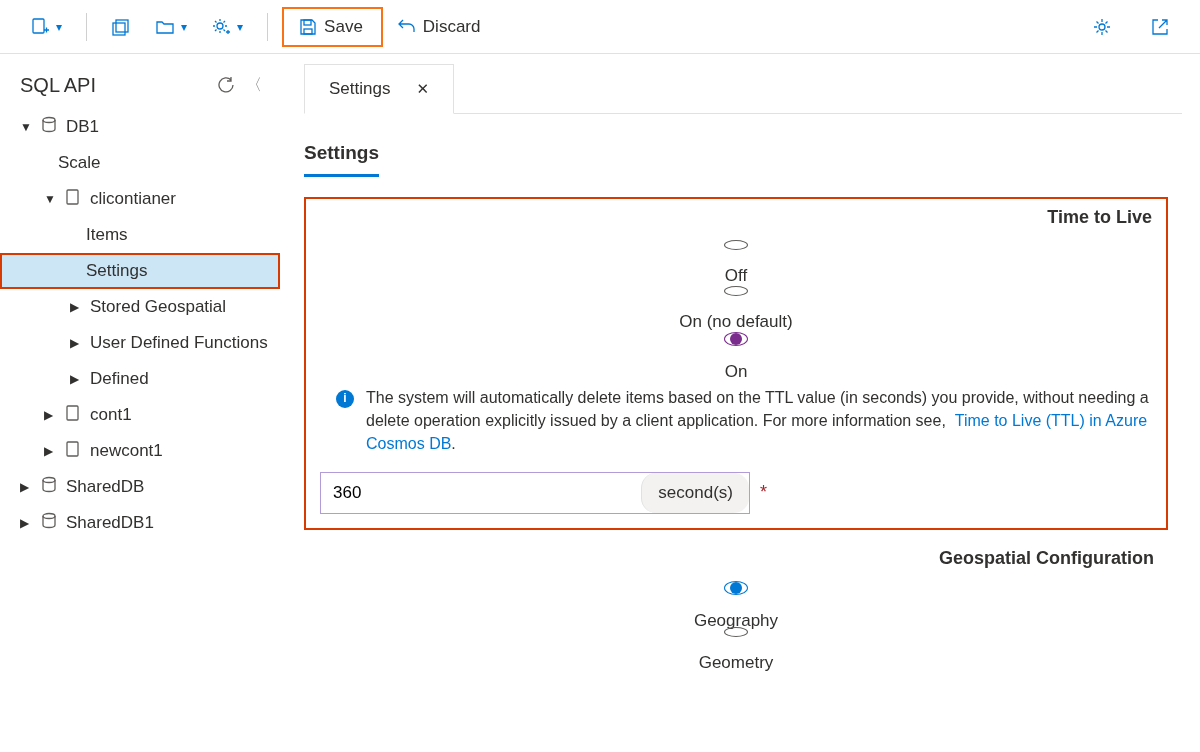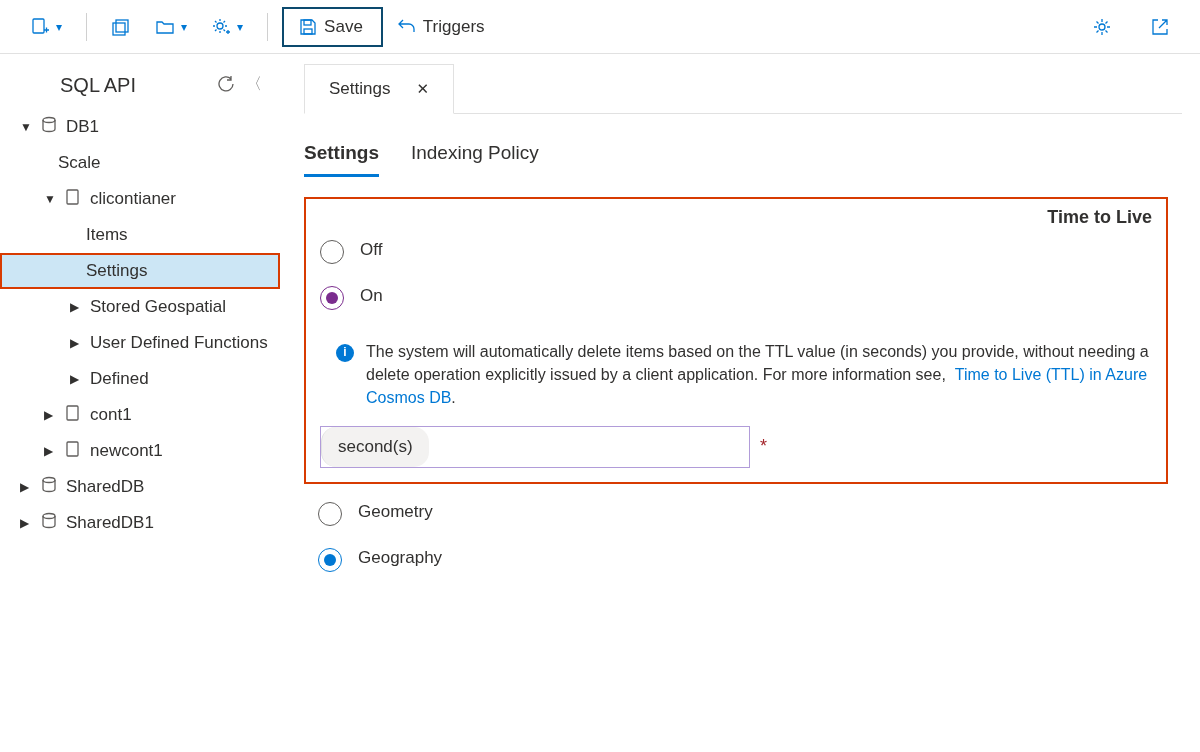--- a/index.html
+++ b/index.html
@@ -4,29 +4,29 @@
 <style>
   * { box-sizing: border-box; margin: 0; padding: 0; font-family: "Segoe UI", -apple-system, sans-serif; }
   body { width: 1200px; height: 752px; background: #fff; color: #323130; overflow: hidden; }
 
   
   .toolbar { height: 54px; border-bottom: 1px solid #e1e1e1; display: flex; align-items: center; padding: 0 20px; }
   .toolbar-left { display: flex; align-items: center; gap: 4px; }
   .tool-btn { display: inline-flex; align-items: center; gap: 6px; padding: 6px 10px; color: #0078d4; background: none; border: none; cursor: pointer; font-size: 15px; }
   .tool-btn .label { color: #323130; font-size: 17px; }
   .vsep { width: 1px; height: 28px; background: #d0d0d0; margin: 0 10px; }
-  .save-box { border: 2px solid #0c4a6e; padding: 2px 8px 2px 4px; display: inline-flex; align-items: center; }
+  .save-box { border: 2px solid #f97316; padding: 2px 8px 2px 4px; display: inline-flex; align-items: center; }
   .toolbar-right { margin-left: auto; display: flex; gap: 18px; }
   .chev { font-size: 12px; color: #0078d4; }
 
   .workspace { display: flex; height: calc(752px - 54px); }
 
   
   .sidebar { width: 280px; padding-top: 10px; }
-  .sidebar-header { display: flex; align-items: flex-start; justify-content: space-between; padding: 10px 18px 12px 20px; margin-left: 40px; }
+  .sidebar-header { display: flex; align-items: center; justify-content: space-between; padding: 10px 18px 12px 20px; }
   .sidebar-title { font-size: 20px; color: #323130; }
   .sidebar-hdr-icons { display: flex; gap: 12px; color: #605e5c; }
   .tree { font-size: 17px; }
   .tree-row { display: flex; align-items: center; height: 36px; padding-left: 20px; cursor: pointer; }
   .tree-row.l1 { padding-left: 20px; }
   .tree-row.l2 { padding-left: 58px; text-align: center; }
   .tree-row.l3 { padding-left: 44px; }
   .tree-row.l4 { padding-left: 86px; }
   .tree-row.l5 { padding-left: 70px; }
   .tree-row .caret { width: 14px; display: inline-block; font-size: 12px; color: #323130; margin-right: 6px; }
@@ -42,21 +42,21 @@
 
   .content { padding: 22px 14px 20px 14px; }
   .subtabs { display: flex; gap: 32px; border-bottom: none; margin-bottom: 20px; }
   .subtab { font-size: 19px; padding: 6px 0 10px 0; color: #323130; cursor: pointer; }
   .subtab.active { font-weight: 600; border-bottom: 3px solid #0078d4; }
 
   .section { border: 2px solid #d83b01; padding: 8px 14px 14px 14px; margin-bottom: 18px; }
   .section.noborder { border: none; padding: 0 14px; }
   .section-title { font-size: 18px; font-weight: 600; margin-bottom: 12px; text-align: right; }
 
-  .radio-row { display: flex; align-items: flex-start; gap: 16px; height: 46px; }
+  .radio-row { display: flex; align-items: center; gap: 16px; height: 46px; flex-direction: column; }
   .radio { width: 24px; height: 24px; border: 1.5px solid #605e5c; border-radius: 50%; display: inline-flex; align-items: center; justify-content: center; cursor: pointer; }
   .radio.selected { border-color: #7b2d8e; }
   .radio.selected .dot { width: 12px; height: 12px; background: #7b2d8e; border-radius: 50%; }
   .radio.blue.selected { border-color: #0078d4; }
   .radio.blue.selected .dot { background: #0078d4; }
   .radio-label { font-size: 17px; }
 
   .info-box { display: flex; gap: 12px; padding: 8px 0 16px 16px; font-size: 16px; line-height: 1.45; }
   .info-icon { width: 18px; height: 18px; border-radius: 50%; background: #0078d4; color: #fff; font-size: 12px; font-weight: bold; display: inline-flex; align-items: center; justify-content: center; flex: none; margin-top: 4px; }
   .info-text a { color: #0078d4; text-decoration: none; }
@@ -110,21 +110,21 @@
             <rect x="6" y="3" width="7" height="5"></rect>
             <rect x="6" y="12" width="8" height="5"></rect>
           </svg>
         <span class="label">Save</span>
       </button>
     </span>
     <button class="tool-btn">
       <svg class="ico ico-lg">
           <path d="M6 3L2 7l4 4M2 7h10a5 5 0 0 1 5 5v3"></path>
         </svg>
-      <span class="label">Triggers</span>
+      <span class="label">Discard</span>
     </button>
   </div>
   <div class="toolbar-right">
     <button class="tool-btn">
       <svg class="ico ico-lg">
           <circle cx="10" cy="10" r="3"></circle>
           <path d="M10 2v3M10 15v3M2 10h3M15 10h3M4.5 4.5l2 2M15.5 15.5l-2-2M4.5 15.5l2-2M15.5 4.5l-2 2"></path>
         </svg>
     </button>
     <button class="tool-btn">
@@ -221,64 +221,71 @@
     <div class="tabs-outer">
       <div class="doc-tab">
         <span>Settings</span>
         <span class="close">✕</span>
       </div>
     </div>
 
     <div class="content">
       <div class="subtabs">
         <div class="subtab active">Settings</div>
-        <div class="subtab">Indexing Policy</div>
       </div>
 
       <div class="section">
         <div class="section-title">Time to Live</div>
 
         <div class="radio-row">
           <span class="radio">
               <span class="dot"></span>
             </span>
           <span class="radio-label">Off</span>
+        </div>
+        <div class="radio-row">
+          <span class="radio">
+              <span class="dot"></span>
+            </span>
+          <span class="radio-label">On (no default)</span>
         </div>
         <div class="radio-row">
           <span class="radio selected">
               <span class="dot"></span>
             </span>
           <span class="radio-label">On</span>
         </div>
 
         <div class="info-box">
           <span class="info-icon">i</span>
           <div class="info-text">
             <span>The system will automatically delete items based on the TTL value (in seconds) you provide, without needing a delete operation explicitly issued by a client application. For more information see,</span>
             &nbsp;<a href="#">Time to Live (TTL) in Azure Cosmos DB</a><span>.</span>
           </div>
         </div>
 
         <div class="ttl-input-row">
           <div class="ttl-input-wrap">
+            <input class="ttl-input" value="360" style="">
             <span class="ttl-unit">second(s)</span>
           </div>
           <span class="req">*</span>
         </div>
       </div>
 
       <div class="section noborder">
+        <div class="section-title">Geospatial Configuration</div>
+        <div class="radio-row">
+          <span class="radio blue selected">
+              <span class="dot"></span>
+            </span>
+          <span class="radio-label">Geography</span>
+        </div>
         <div class="radio-row">
           <span class="radio">
               <span class="dot"></span>
             </span>
           <span class="radio-label">Geometry</span>
         </div>
-        <div class="radio-row">
-          <span class="radio blue selected">
-              <span class="dot"></span>
-            </span>
-          <span class="radio-label">Geography</span>
-        </div>
       </div>
     </div>
   </div>
 </div>
 
 </body></html>

